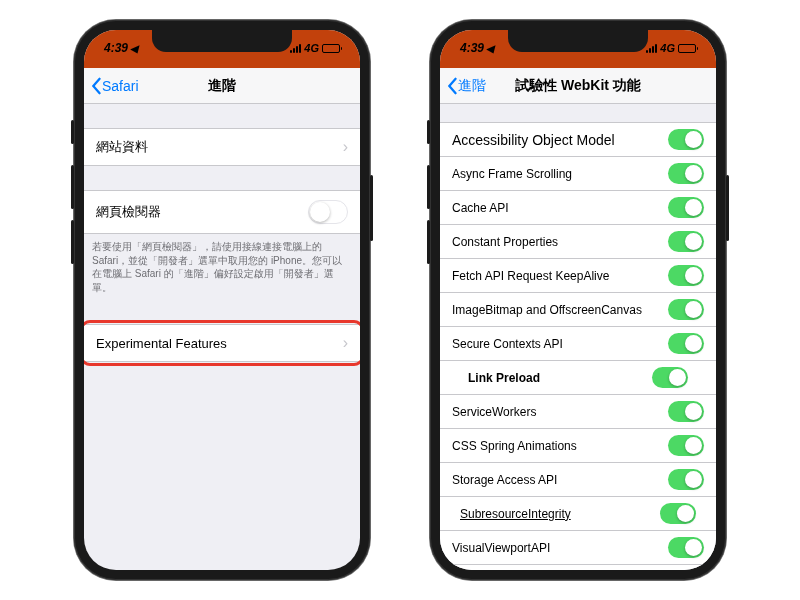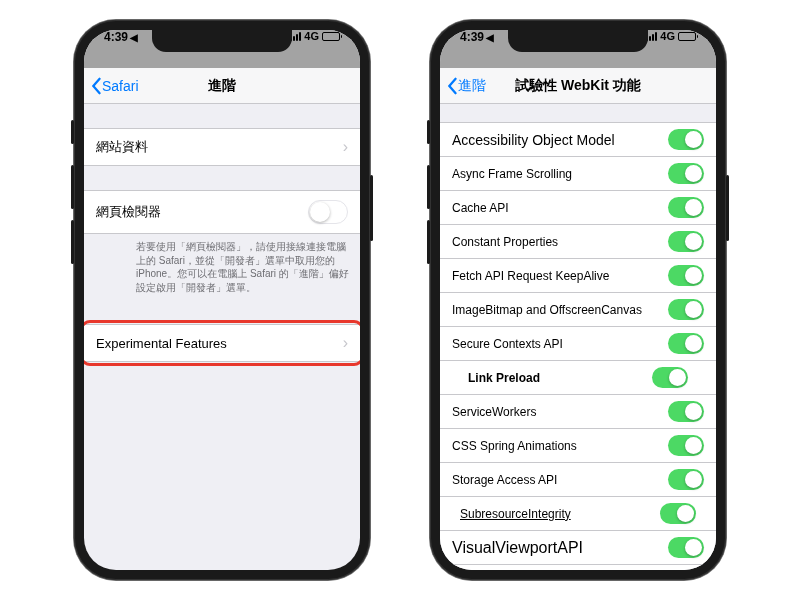--- a/index.html
+++ b/index.html
@@ -46,25 +46,26 @@
       border-radius: 2px;
     }
     .sb-left1 { left: -3px; top: 100px; width: 3px; height: 24px; }
     .sb-left2 { left: -3px; top: 145px; width: 3px; height: 44px; }
     .sb-left3 { left: -3px; top: 200px; width: 3px; height: 44px; }
     .sb-right { right: -3px; top: 155px; width: 3px; height: 66px; }
     .statusbar {
       height: 38px;
       display: flex;
       justify-content: space-between;
-      align-items: flex-start;
+      align-items: center;
       padding: 0 20px 2px;
       font-size: 12px;
       font-weight: 600;
-      background: #a3a3a3;
+      background: #c2410c;
+      font-style: italic;
     }
     .sb-left { display: flex; gap: 2px; align-items: center; }
     .sb-right-icons { display: flex; gap: 3px; align-items: center; font-size: 11px; }
     .navbar {
       height: 36px;
       background: #f7f7f8;
       border-bottom: 1px solid #c8c8cc;
       display: flex;
       align-items: center;
       position: relative;
@@ -122,21 +123,20 @@
       top: 2px;
       box-shadow: 0 1px 3px rgba(0,0,0,0.3);
     }
     .toggle.off .knob { left: 1px; top: 0.5px; }
     .toggle.on .knob { right: 2px; }
     .footer-text {
       padding: 6px 8px;
       font-size: 10px;
       color: #6d6d72;
       line-height: 1.35;
-      margin-left: 44px;
     }
     .highlight-box {
       position: absolute;
       border: 3px solid #e8372c;
       border-radius: 10px;
       pointer-events: none;
     }
     .dots { display: inline-flex; gap: 1px; align-items: flex-end; }
     .dot { width: 2px; background: #000; border-radius: 1px; }
     .battery {
@@ -326,21 +326,21 @@
               <span class="knob" style="width: 17px; height: 17px;"></span>
             </span>
           </div>
           <div class="row" style="min-height: 30px; padding: 6px 20px; text-decoration: underline;">
             <span style="font-size: 12px;">SubresourceIntegrity</span>
             <span class="toggle on" style="width: 36px; height: 21px;">
               <span class="knob" style="width: 17px; height: 17px;"></span>
             </span>
           </div>
           <div class="row" style="min-height: 30px; padding: 6px 12px;">
-            <span style="font-size: 16px;">VisualViewportAPI</span>
+            <span style="font-size: 12px;">VisualViewportAPI</span>
             <span class="toggle on" style="width: 36px; height: 21px;">
               <span class="knob" style="width: 17px; height: 17px;"></span>
             </span>
           </div>
           <div class="row" style="min-height: 30px; padding: 6px 12px;"></div>
         </div>
     </div>
   </div>
 </div>
 

